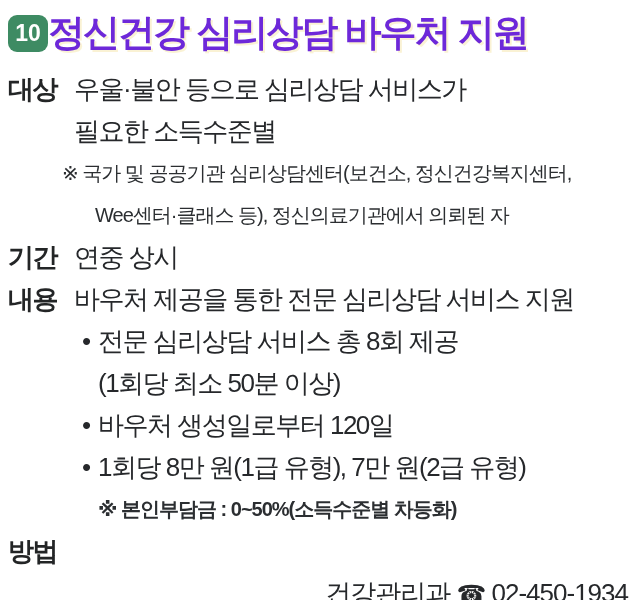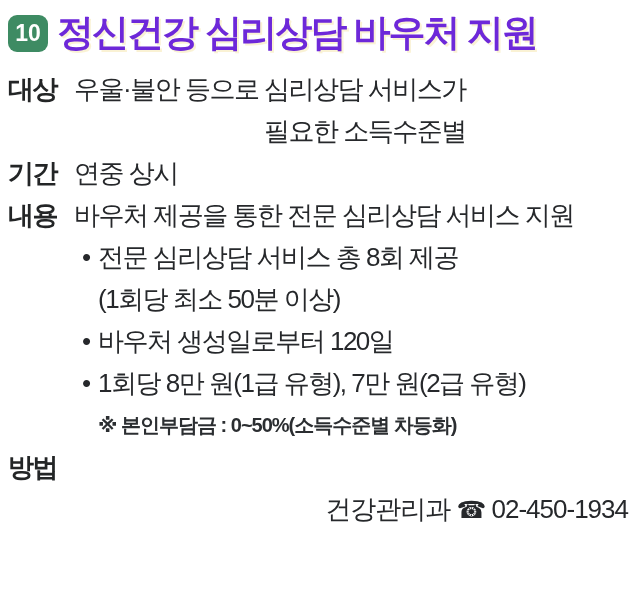--- a/index.html
+++ b/index.html
@@ -10,21 +10,21 @@
     color: #26282b;
     overflow: hidden;
   }
   .page {
     box-sizing: border-box;
     width: 640px; height: 600px;
     padding: 6px 8px 0 8px;
   }
   
   .title-row {
-    display: flex; align-items: center; gap: 9px;
+    display: flex; align-items: center; 
     margin: 2px 0 10px 0;
   }
   .badge {
     flex: none;
     width: 40px; height: 37px;
     border-radius: 9px;
     background: #3e8b63;
     color: #ffffff;
     font-weight: 800; font-size: 23px;
     display: flex; align-items: center; justify-content: center;
@@ -45,21 +45,21 @@
     line-height: 42px;
     letter-spacing: -1.5px;
     color: #232526;
   }
   .content {
     margin-left: 8px;
     font-size: 26px;
     line-height: 42px;
     letter-spacing: -1.5px;
   }
-  .body-line { white-space: nowrap; text-align: right; }
+  .body-line { white-space: nowrap; }
   
   .note-block {
     margin-left: -12px;
     font-size: 20px;
     letter-spacing: -1px;
     color: #2b2e31;
   }
   .note-line { line-height: 42px; white-space: nowrap; }
   .note-cont { padding-left: 33px; }
   
@@ -94,20 +94,24 @@
   <div class="title-row">
     <span class="badge">10</span>
     <h1 class="page-title">정신건강 심리상담 바우처 지원</h1>
   </div>
 
   <div class="row">
     <span class="label">대상</span>
     <div class="content">
       <div class="body-line">우울·불안 등으로 심리상담 서비스가</div>
       <div class="body-line">필요한 소득수준별</div>
+      <div class="note-block">
+        <div class="note-line">※ 국가 및 공공기관 심리상담센터(보건소, 정신건강복지센터,</div>
+        <div class="note-line note-cont">Wee센터·클래스 등), 정신의료기관에서 의뢰된 자</div>
+      </div>
     </div>
   </div>
 
   <div class="row">
     <span class="label">기간</span>
     <div class="content">
       <div class="body-line">연중 상시</div>
     </div>
   </div>
 

